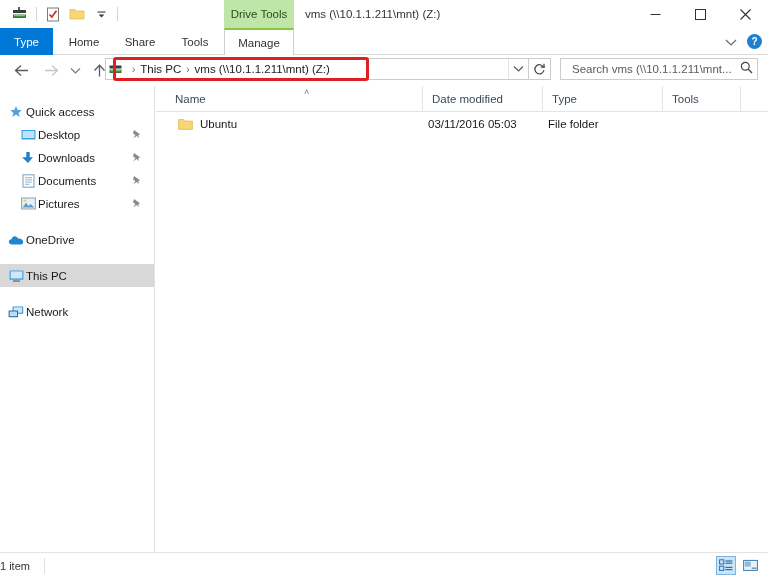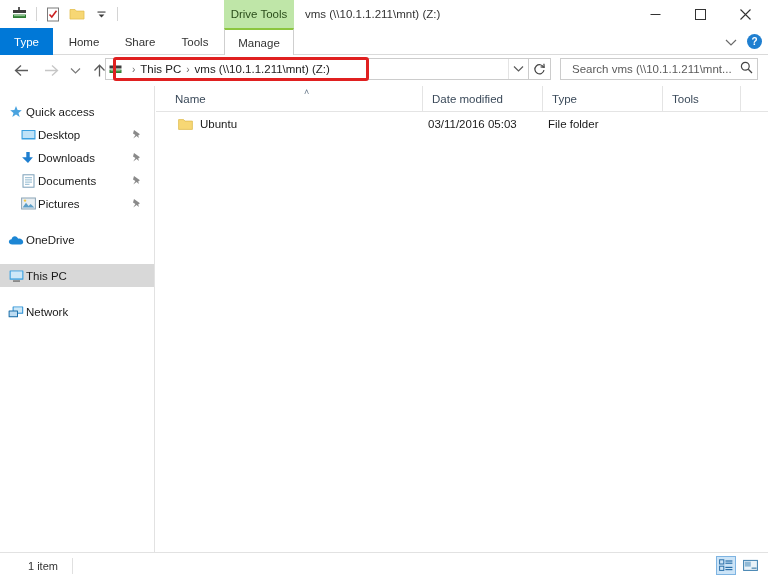--- a/index.html
+++ b/index.html
@@ -192,21 +192,21 @@
     width: 15px; height: 13px;
   }
 
   
   .statusbar {
     position: absolute; left: 0; bottom: 0; width: 768px; height: 26px;
     background: #ffffff; border-top: 1px solid #e2e2e2;
     display: flex; align-items: center;
   }
   .status-text {
-    font-size: 11px; color: #333333; padding-left: 28px;
+    font-size: 11px; color: #333333; padding-left: 0;
   }
   .status-sep {
     width: 1px; height: 16px; background: #e0e0e0; margin-left: 14px;
   }
   .viewtoggles {
     position: absolute; right: 8px; top: 3px; display: flex; gap: 4px;
   }
   .vtoggle {
     width: 20px; height: 19px; display: flex; align-items: center; justify-content: center;
   }

